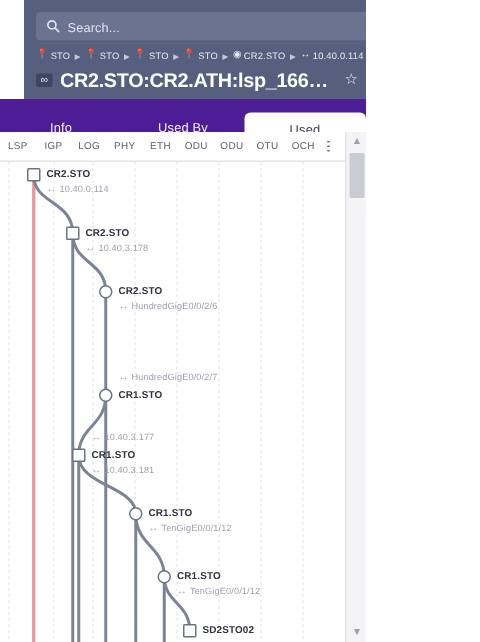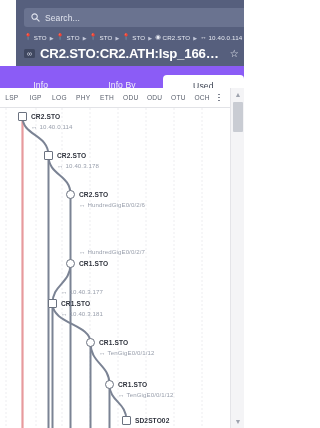--- a/index.html
+++ b/index.html
@@ -44,21 +44,21 @@
   }
   .title-text {
     font-size:13.2px; font-weight:bold; color:#ffffff;
     white-space:nowrap; overflow:hidden; flex:1 1 auto; letter-spacing:-.2px;
   }
   .hdr-ico { flex:0 0 auto; color:#eceff6; font-size:10px; line-height:1; }
 
   
   .tabs {
     position:absolute; left:0; top:66px; width:244px; height:30px;
-    background:#8b5cf6; display:flex; align-items:flex-end;
+    background:#4c1d95; display:flex; align-items:flex-end;
   }
   .tab {
     flex:1 1 0; height:22px; display:flex; align-items:center; justify-content:center;
     font-size:8.6px; color:#f2f3f8; letter-spacing:.1px;
   }
   .tab.active {
     background:#ffffff; color:#3b4252;
     border-top-left-radius:4px; border-top-right-radius:4px;
     height:21px;
   }
@@ -175,21 +175,21 @@
     <div class="titlerow">
       <span class="title-badge">∞</span>
       <span class="title-text">CR2.STO:CR2.ATH:lsp_166…</span>
       <span class="hdr-ico">☆</span>
       <span class="hdr-ico">➤</span>
     </div>
   </div>
 
   <div class="tabs">
     <div class="tab">Info</div>
-    <div class="tab">Info By</div>
+    <div class="tab">Used By</div>
     <div class="tab active">Used</div>
   </div>
 
   <div class="subtabs">
     <div class="subtab">LSP</div>
     <div class="subtab">IGP</div>
     <div class="subtab">LOG</div>
     <div class="subtab">PHY</div>
     <div class="subtab">ETH</div>
     <div class="subtab">ODU</div>

